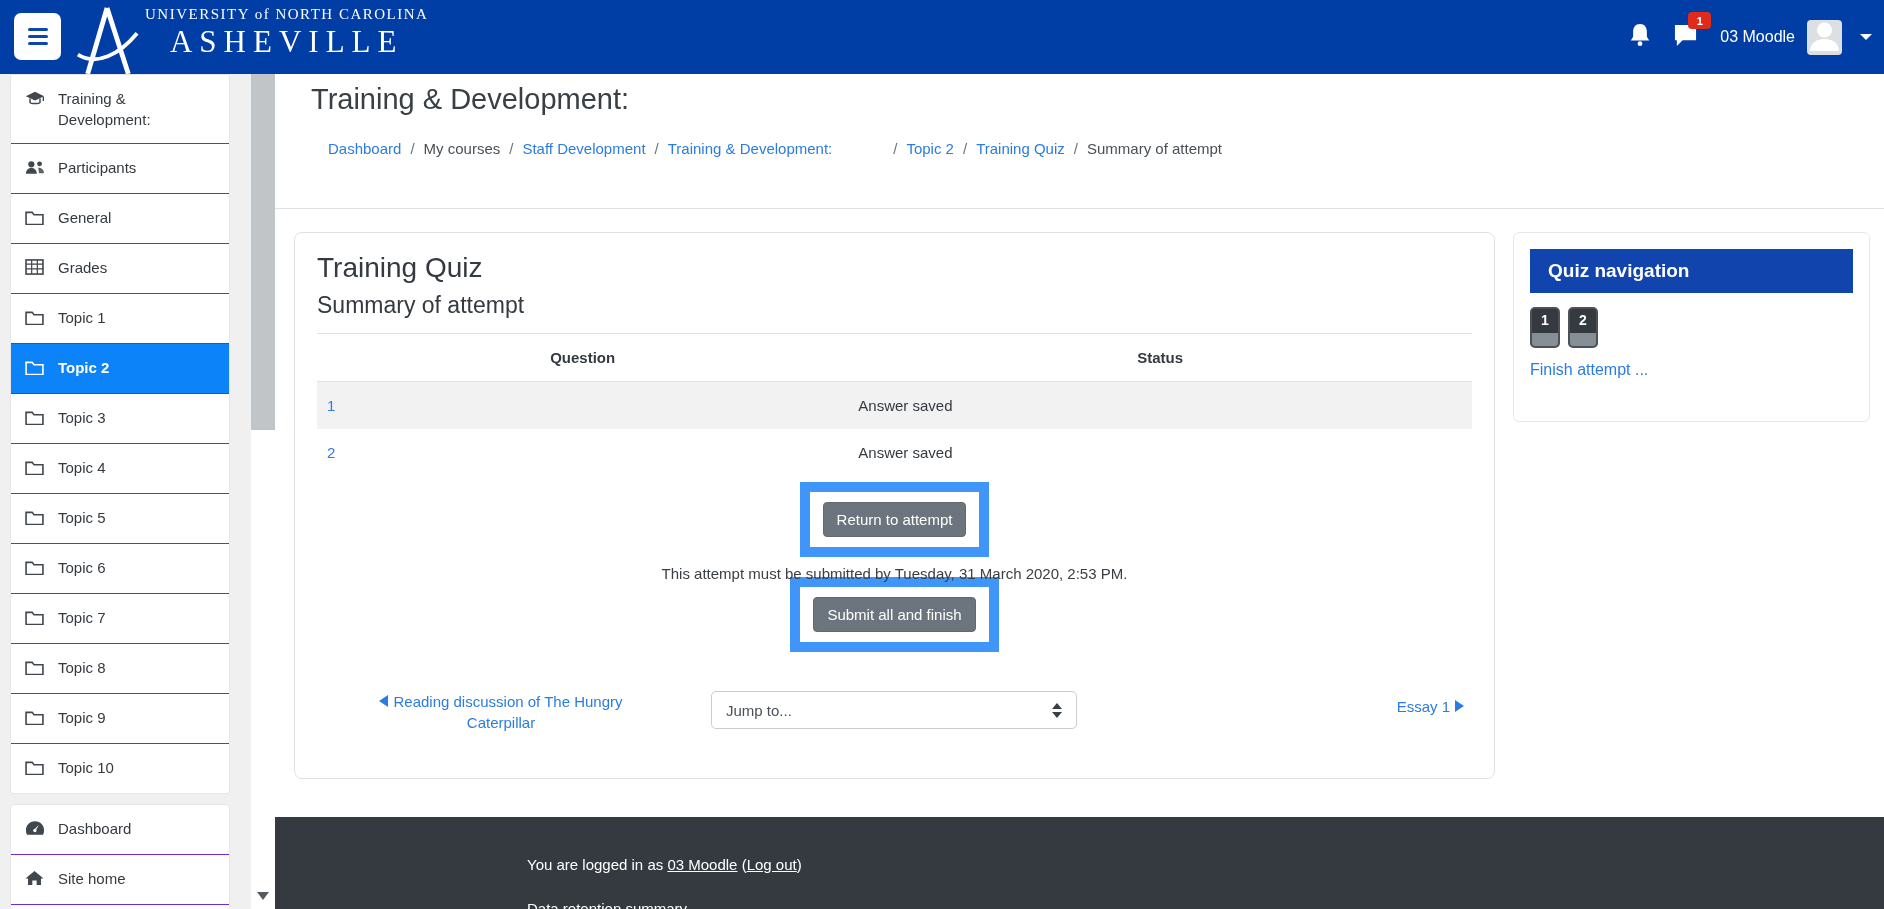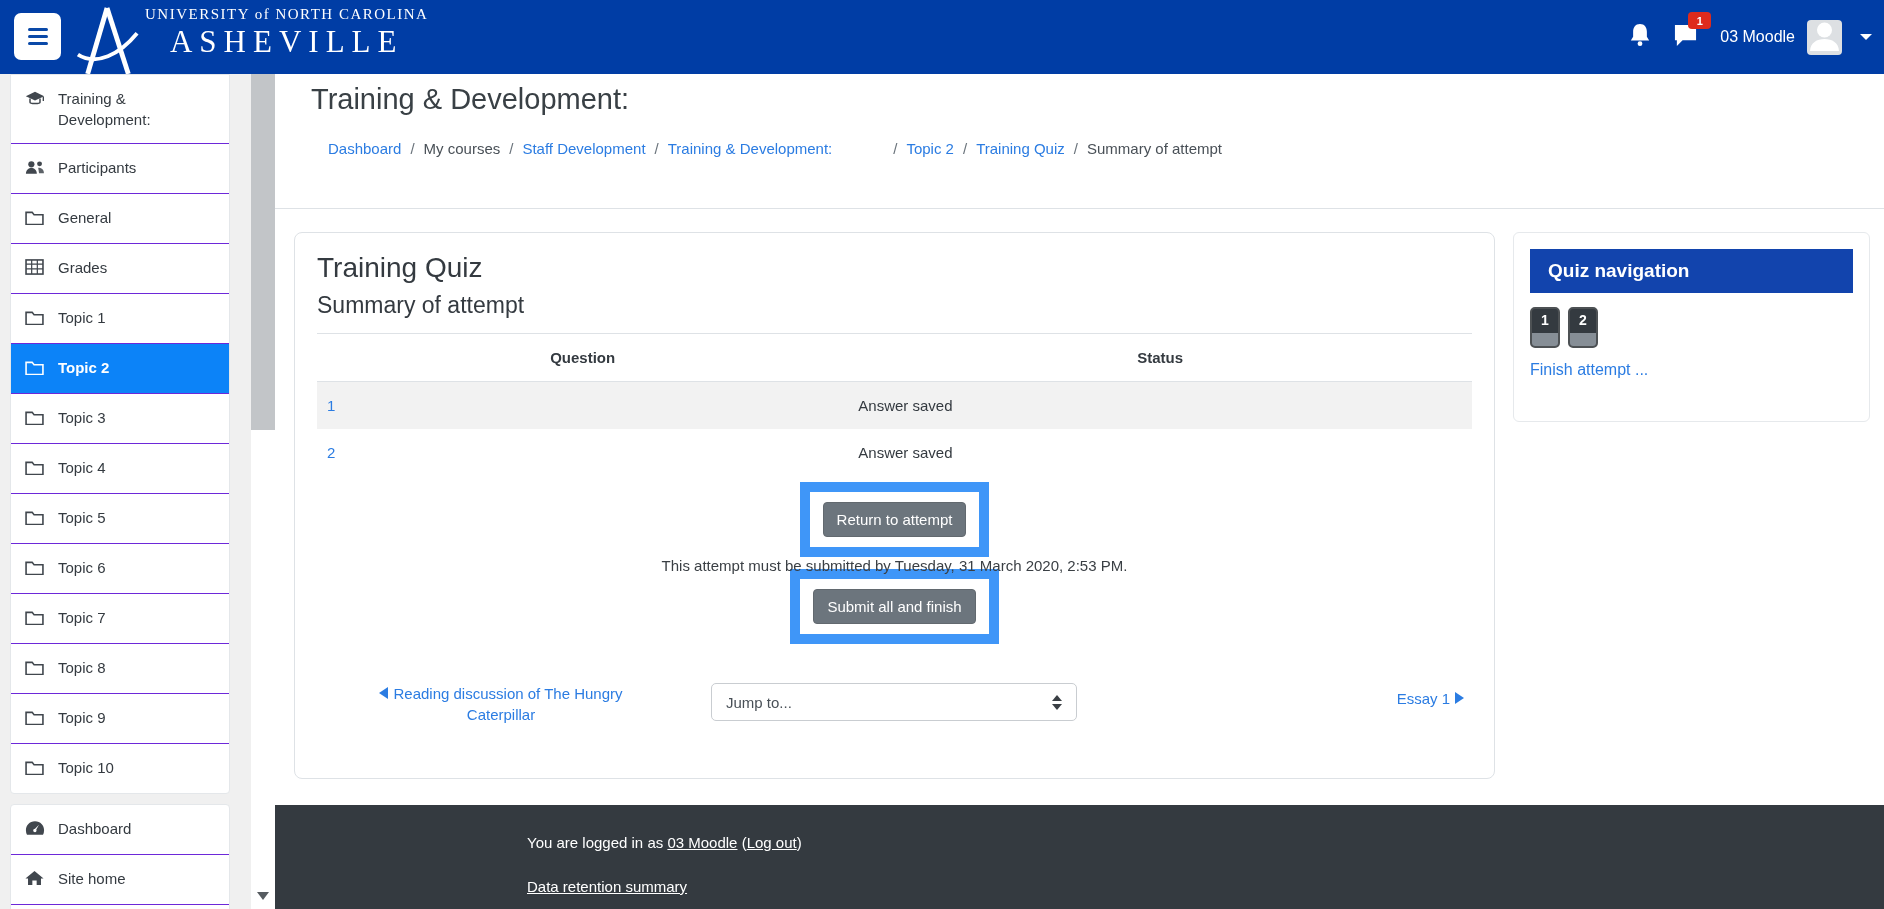--- a/index.html
+++ b/index.html
@@ -61,21 +61,21 @@
   table.summary td{padding:15px 10px;}
   table.summary .colq{width:46%;}
   table.summary tbody tr.striped{background:#f2f2f2;}
   .qlink{color:#2b7ce2;text-decoration:none;cursor:pointer;}
 
   .focus-wrap{text-align:center;}
   .focus-box{display:inline-block;border:10px solid #3f96f8;background:#fff;padding:10px 13px;}
   .btn-gray{background:#6c757d;color:#fff;border:1px solid #62696f;border-radius:4px;font-size:15px;
             font-family:"Liberation Sans",sans-serif;padding:8px 13px;cursor:pointer;}
   .return-wrap{margin-top:6px;}
-  .deadline{text-align:center;margin-top:0;font-size:15px;color:#3a3f44;position:relative;z-index:2;line-height:18px;}
+  .deadline{text-align:center;margin-top:8px;font-size:15px;color:#3a3f44;position:relative;z-index:2;line-height:18px;}
   .submit-wrap{margin-top:-6px;position:relative;z-index:1;}
 
   .bottomnav{position:relative;margin:36px -22px 0 -22px;height:64px;}
   .prevlink{position:absolute;left:70px;top:3px;width:272px;text-align:center;font-size:15px;line-height:21px;
             color:#2b7ce2;text-decoration:none;cursor:pointer;}
   .tri-left{display:inline-block;width:0;height:0;border-top:6px solid transparent;border-bottom:6px solid transparent;
             border-right:9px solid #2b7ce2;margin-right:5px;}
   .tri-right{display:inline-block;width:0;height:0;border-top:6px solid transparent;border-bottom:6px solid transparent;
              border-left:9px solid #2b7ce2;margin-left:5px;}
   .jumpsel{position:absolute;left:416px;top:3px;width:366px;height:38px;background:#fff;border:1px solid #c9cdd1;
@@ -91,22 +91,22 @@
              border-radius:6px;box-sizing:border-box;padding:16px;}
   .qnav-head{background:#1244ad;color:#fff;font-size:19px;height:44px;box-sizing:border-box;display:flex;align-items:center;padding:0 18px;font-weight:bold;}
   .qbuttons{margin-top:14px;display:flex;gap:8px;}
   .qbtn{position:relative;width:30px;height:41px;box-sizing:border-box;border:2px solid #4d5154;border-radius:5px;
         background:#343a40;overflow:hidden;cursor:pointer;}
   .qbtn .num{display:block;height:23px;line-height:23px;text-align:center;color:#fff;font-size:14px;font-weight:bold;}
   .qbtn .state{position:absolute;left:0;right:0;bottom:0;height:13px;background:#868e96;}
   .finish-link{display:inline-block;margin-top:13px;font-size:16px;color:#2b7ce2;text-decoration:none;cursor:pointer;}
 
   
-  .site-footer{position:absolute;left:0;right:0;bottom:0;height:104px;background:#343a40;color:#fff;font-size:15px;
-               box-sizing:border-box;padding:29px 0 0 252px;}
+  .site-footer{position:absolute;left:0;right:0;bottom:0;height:92px;background:#343a40;color:#fff;font-size:15px;
+               box-sizing:border-box;padding:39px 0 0 252px;}
   .site-footer a{color:#fff;cursor:pointer;}
   .flink{text-decoration:underline;}
   .fline2{margin-top:27px;}
 </style>
 </head>
 <body>
 
 <div class="stage">
 
   <div class="navbar">

